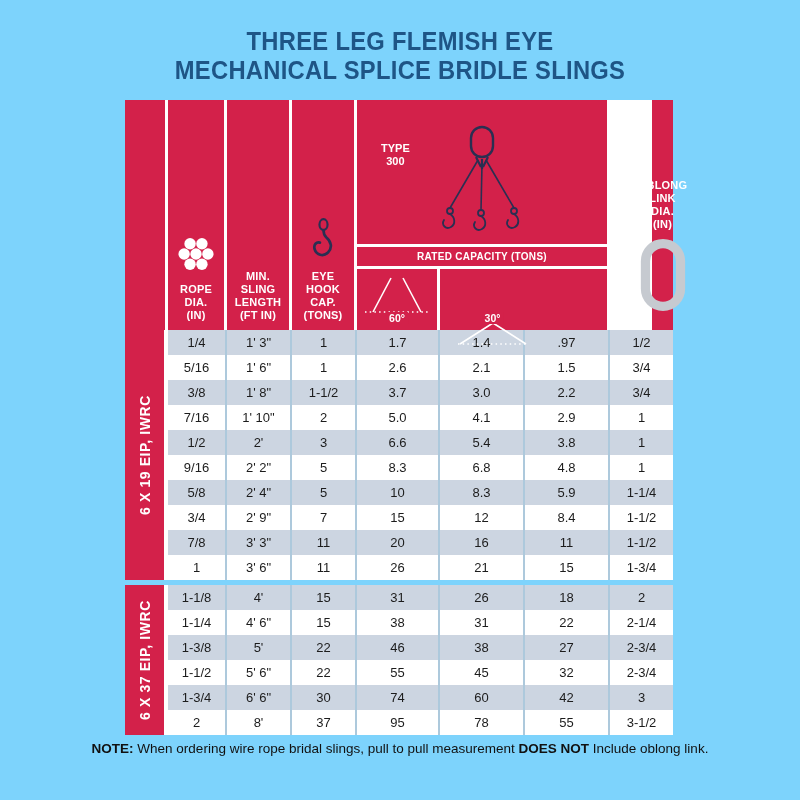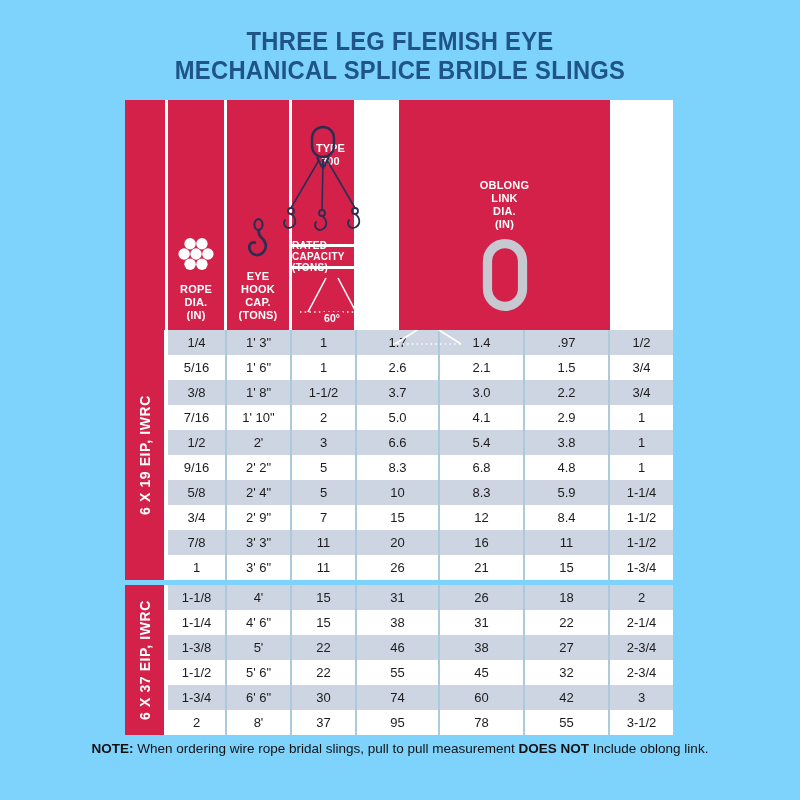--- a/index.html
+++ b/index.html
@@ -99,20 +99,28 @@
             </g>
           </svg>
         </span>
         <span class="hlbl">
           <span>ROPE</span>
           <span>DIA.</span>
           <span>(IN)</span>
         </span>
       </div>
 
+      <div class="hcell">
+        <span class="hlbl">
+          <span>MIN.</span>
+          <span>SLING</span>
+          <span>LENGTH</span>
+          <span>(FT IN)</span>
+        </span>
+      </div>
 
       <div class="hcell">
         <span class="hicon">
           <svg width="27" height="42" viewBox="0 0 30 46" fill="none" stroke="#2A2F52">
             <ellipse cx="15" cy="7" rx="4.5" ry="6" stroke-width="2.4"></ellipse>
             <path d="M15,13 C15,17 16,19 18,21 C24,26 25,33 20,38 C15,43 7,41 5,34 C4,29 7,26 11,27" stroke-width="3" stroke-linecap="round"></path>
           </svg>
         </span>
         <span class="hlbl">
           <span>EYE</span>

